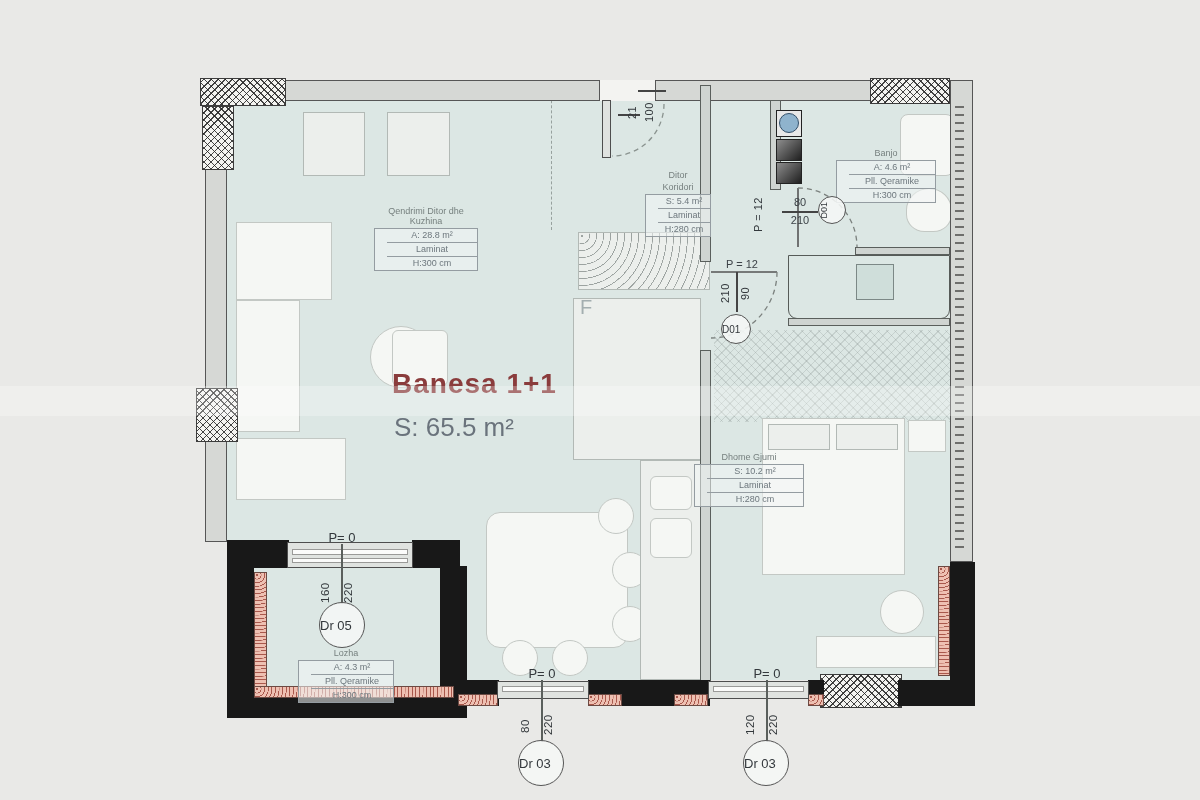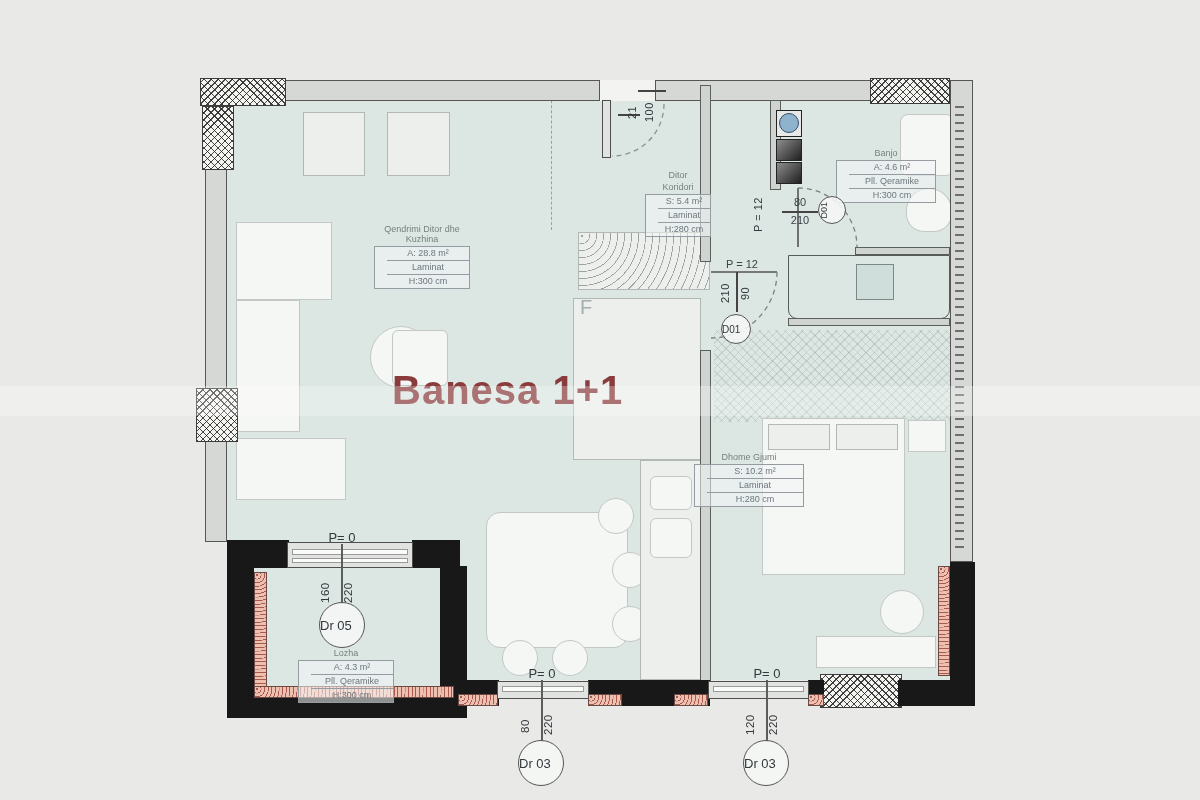--- a/index.html
+++ b/index.html
@@ -40,21 +40,21 @@
   .dim{font-size:11px;color:#3c4247;text-align:center;z-index:5;}
   .dim13{font-size:13px;color:#33383c;text-align:center;z-index:5;}
   .vt{writing-mode:vertical-rl;transform:rotate(180deg);font-size:11px;letter-spacing:.5px;
       color:#33383c;text-align:center;z-index:5;}
   .tick{background:#444;z-index:5;}
   .leader{background:#5a5f5c;z-index:5;}
   .tagcirc{border:1.5px solid #555;border-radius:50%;background:rgba(245,247,246,.88);z-index:5;
            display:flex;align-items:center;color:#33383c;}
   .tagv{writing-mode:vertical-rl;transform:rotate(180deg);font-size:9px;}
   
-  .title{z-index:6;font-size:40px;letter-spacing:1px;color:#8a3c3c;font-weight:600;}
+  .title{z-index:6;font-size:28px;letter-spacing:1px;color:#8a3c3c;font-weight:600;}
   .areatxt{z-index:6;font-size:26px;color:#6a737c;font-weight:400;}
   .wm{z-index:6;font-size:46px;font-weight:400;letter-spacing:13px;line-height:45px;
       color:rgba(255,255,255,0.16);-webkit-text-stroke:1.4px rgba(255,255,255,0.75);}
   .fridge{z-index:2;font-size:20px;color:#a3aeb0;}
   .scanband{z-index:8;background:rgba(255,255,255,0.28);pointer-events:none;}
   svg.arcs{position:absolute;left:0;top:0;z-index:4;pointer-events:none;}
 </style>
 </head>
 <body>
 
@@ -151,21 +151,21 @@
   <div class="abs furnw circ" style="left:880px;top:590px;width:44px;height:44px"></div>
 
   <svg class="arcs" width="1200" height="800" viewBox="0 0 1200 800">
     <path d="M 664 104 A 52 52 0 0 1 612 156" fill="none" stroke="#8a938f" stroke-width="1.3" stroke-dasharray="5 4"></path>
     <path d="M 798 188 L 798 247" fill="none" stroke="#555" stroke-width="1.6"></path>
     <path d="M 798 188 A 59 59 0 0 1 857 247" fill="none" stroke="#7b817e" stroke-width="1.3" stroke-dasharray="5 4"></path>
     <path d="M 711 272 L 777 272" fill="none" stroke="#555" stroke-width="1.6"></path>
     <path d="M 777 272 A 66 66 0 0 1 711 338" fill="none" stroke="#7b817e" stroke-width="1.3" stroke-dasharray="5 4"></path>
   </svg>
 
-  <div class="abs roomlabel" style="left:374px;top:224px;width:96px">
+  <div class="abs roomlabel" style="left:374px;top:206px;width:104px">
     <div class="rname">Qendrimi Ditor dhe Kuzhina</div>
     <div class="specbox">
       <div>A: 28.8 m²</div>
       <div>Laminat</div>
       <div>H:300 cm</div>
     </div>
   </div>
   <div class="abs roomlabel" style="left:645px;top:170px;width:66px">
     <div class="rname">Ditor</div>
     <div class="rname">Koridori</div>
@@ -239,19 +239,20 @@
 
   <div class="abs dim13" style="left:741px;top:666px;width:52px;height:14px">P= 0</div>
   <div class="abs leader" style="left:766px;top:680px;width:1.5px;height:62px"></div>
   <div class="abs vt" style="left:744px;top:706px;width:15px;height:38px;font-size:11.5px">120</div>
   <div class="abs vt" style="left:767px;top:708px;width:15px;height:34px;font-size:11.5px">220</div>
   <div class="abs tagcirc" style="left:743px;top:740px;width:46px;height:46px;font-size:13px">
     <span>Dr 03</span>
   </div>
 
   <div class="abs title" style="left:392px;top:368px;width:280px;height:36px">Banesa 1+1</div>
+  <div class="abs areatxt" style="left:394px;top:412px;width:240px;height:30px">S: 65.5 m²</div>
 
   <div class="abs wm" style="left:696px;top:356px;width:300px;height:100px">
   </div>
 
   <div class="abs scanband" style="left:0;top:386px;width:1200px;height:30px"></div>
 
 </div>
 
 </body></html>

